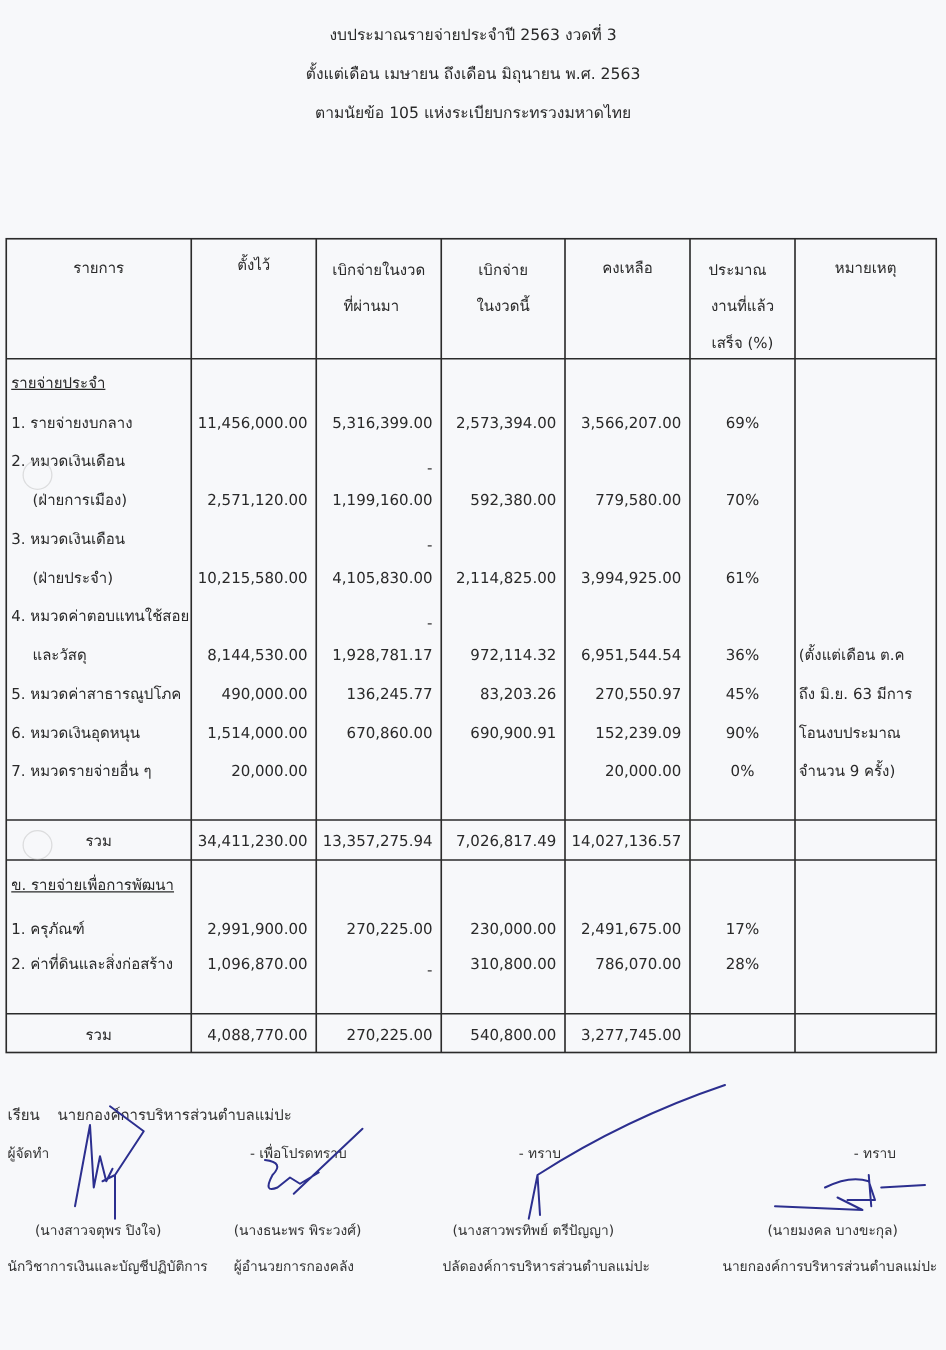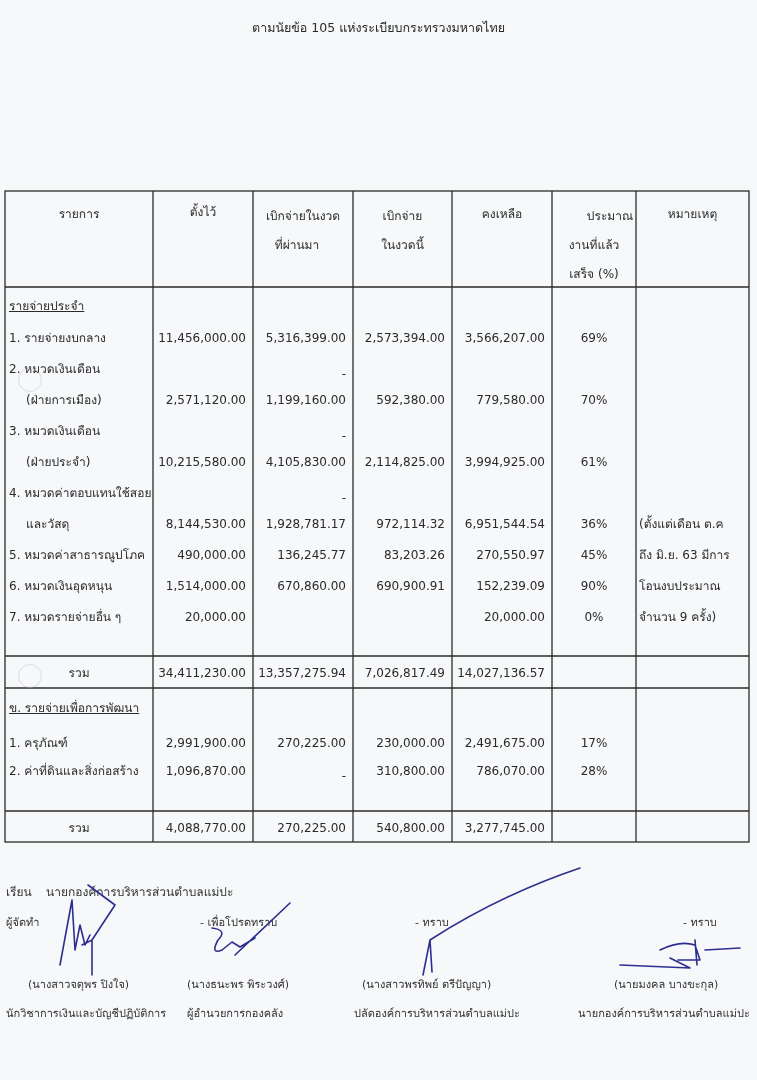--- a/index.html
+++ b/index.html
@@ -16,20 +16,22 @@
   .r { text-align: right; }
   .c { text-align: center; }
   .u { text-decoration: underline; }
   .sig-text { position: absolute; font-size: 11px; white-space: nowrap; color: #333; }
   .scan-mark { position: absolute; border: 1px solid #bbb; border-radius: 50%; opacity: .45; }
 </style>
 </head>
 <body>
 
 <div class="title-block">
+  <div class="title-line">งบประมาณรายจ่ายประจำปี 2563 งวดที่ 3</div>
+  <div class="title-line">ตั้งแต่เดือน เมษายน ถึงเดือน มิถุนายน พ.ศ. 2563</div>
   <div class="title-line">ตามนัยข้อ 105 แห่งระเบียบกระทรวงมหาดไทย</div>
 </div>
 
 <svg class="grid-lines" width="757" height="1080">
   <g stroke="#2b2b2b" stroke-width="1.3" fill="none">
     <rect x="5" y="191" width="744" height="651"></rect>
     <line x1="153" y1="191" x2="153" y2="842"></line>
     <line x1="253" y1="191" x2="253" y2="842"></line>
     <line x1="353" y1="191" x2="353" y2="842"></line>
     <line x1="452" y1="191" x2="452" y2="842"></line>
@@ -42,21 +44,21 @@
   </g>
 </svg>
 
 <div class="cell c" style="left:5px;width:148px;top:206px">รายการ</div>
 <div class="cell c" style="left:153px;width:100px;top:204px">ตั้งไว้</div>
 <div class="cell c" style="left:253px;width:100px;top:208px">เบิกจ่ายในงวด</div>
 <div class="cell c" style="left:253px;width:88px;top:237px">ที่ผ่านมา</div>
 <div class="cell c" style="left:353px;width:99px;top:208px">เบิกจ่าย</div>
 <div class="cell c" style="left:353px;width:99px;top:237px">ในงวดนี้</div>
 <div class="cell c" style="left:452px;width:100px;top:206px">คงเหลือ</div>
-<div class="cell c" style="left:572px;width:76px;top:208px">ประมาณ</div>
+<div class="cell c" style="left:552px;width:76px;top:208px">ประมาณ</div>
 <div class="cell c" style="left:552px;width:84px;top:237px">งานที่แล้ว</div>
 <div class="cell c" style="left:552px;width:84px;top:266px">เสร็จ (%)</div>
 <div class="cell c" style="left:636px;width:113px;top:206px">หมายเหตุ</div>
 
 <div class="cell u" style="left:9px;top:298px">รายจ่ายประจำ</div>
 
 <div>
   <div class="cell" style="left:9px;top:330px">1. รายจ่ายงบกลาง</div>
   <div class="cell r" style="left:153px;width:93px;top:330px">11,456,000.00</div>
   <div class="cell r" style="left:253px;width:93px;top:330px">5,316,399.00</div>

